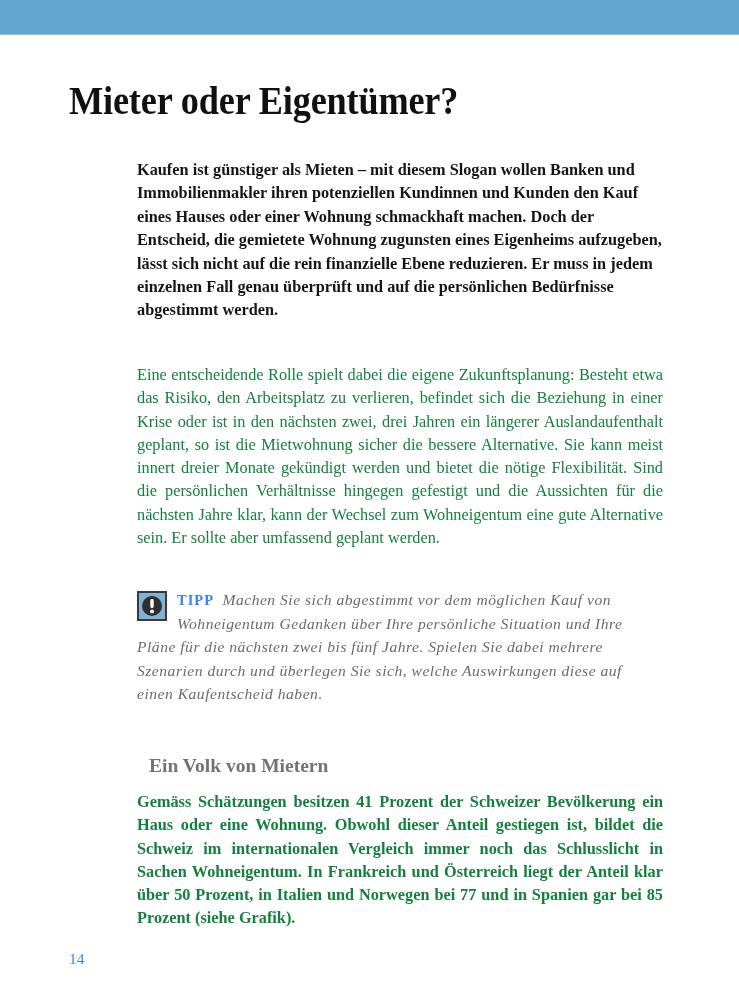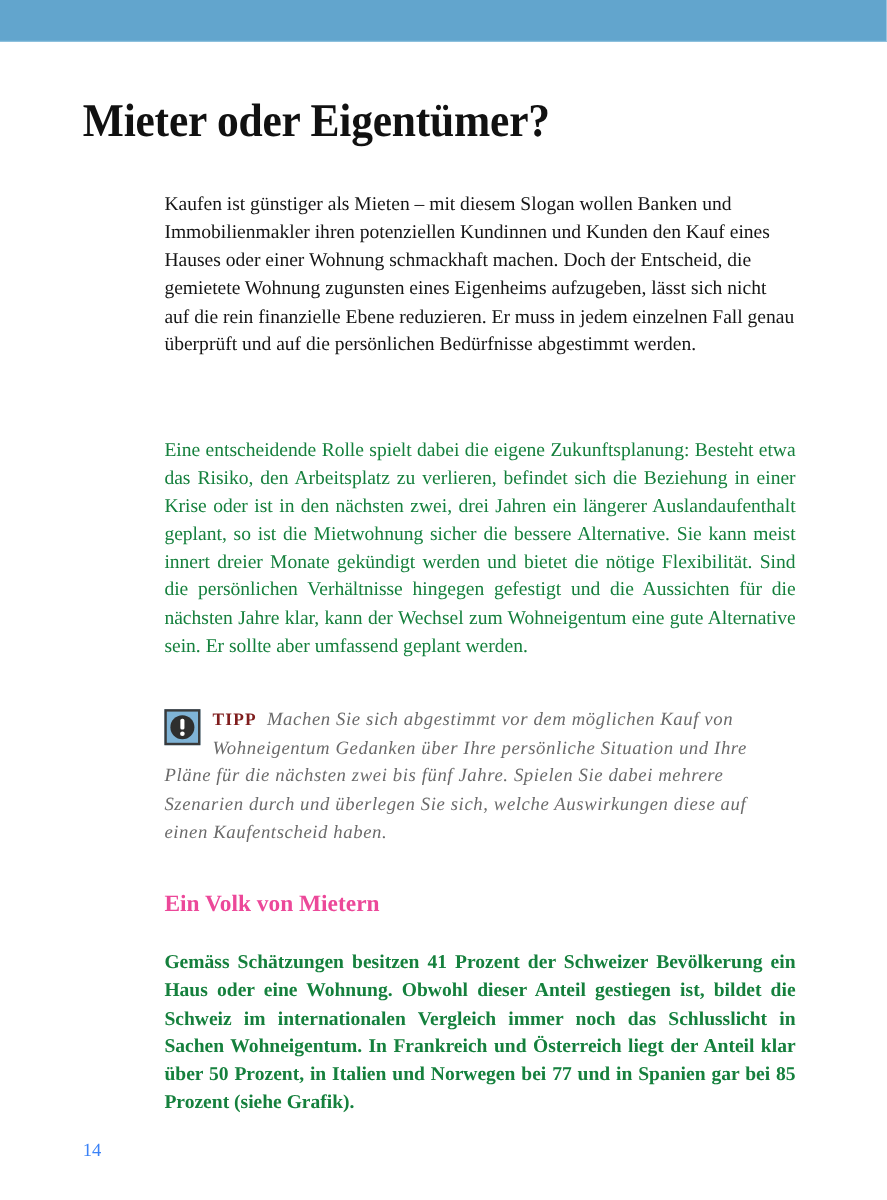--- a/index.html
+++ b/index.html
@@ -13,47 +13,47 @@
       background: #62a5cd; border-bottom: 1px solid #8cc0dd;
     }
     .page-title {
       position: absolute; left: 69px; top: 78px; margin: 0;
       font-size: 39px; font-weight: bold; letter-spacing: -0.2px;
       color: #111111; transform: scaleX(0.93); transform-origin: left top;
       white-space: nowrap;
     }
     .lead {
       position: absolute; left: 137px; top: 158px; width: 525px; margin: 0;
-      font-size: 16.3px; font-weight: normal; line-height: 23.4px; color: #151515;
+      font-size: 16.3px; font-weight: bold; line-height: 23.4px; color: #151515;
     }
     .body-para {
       position: absolute; left: 137px; width: 526px; margin: 0;
       font-size: 16.3px; line-height: 23.3px; color: #15803d;
       text-align: justify; hyphens: manual;
     }
     .p1 { top: 363px; }
     .p2 { top: 790px; font-weight: bold; }
     .tip {
       position: absolute; left: 137px; top: 588px; width: 520px; margin: 0;
       font-size: 15.6px; line-height: 23.2px; color: #6a6a6a;
       font-style: italic; letter-spacing: 0.5px;
     }
     .tip-icon {
       float: left; width: 30px; height: 30px; box-sizing: border-box;
       background: #7fb3d6; border: 2px solid #3a3a3a; margin: 3px 10px 0 0;
       display: flex; align-items: center; justify-content: center;
     }
     .tip-icon svg { display: block; }
     .tip-label {
-      font-style: normal; font-weight: bold; color: #7f1d1d;
+      font-style: normal; font-weight: bold; color: #3b82f6;
       letter-spacing: 1px; font-size: 14.5px; margin-right: 4px;
     }
     .section-heading {
-      position: absolute; left: 137px; top: 743px; margin: 0;
-      font-size: 19.5px; font-weight: bold; color: #ec4899;
+      position: absolute; left: 137px; top: 743px; margin: 12px;
+      font-size: 19.5px; font-weight: bold; color: #737373;
     }
     .page-number {
       position: absolute; left: 69px; top: 950px;
       font-size: 15.5px; color: #3b82f6;
     }
   </style>
 </head>
 <body>
 
 <div class="top-band"></div>

